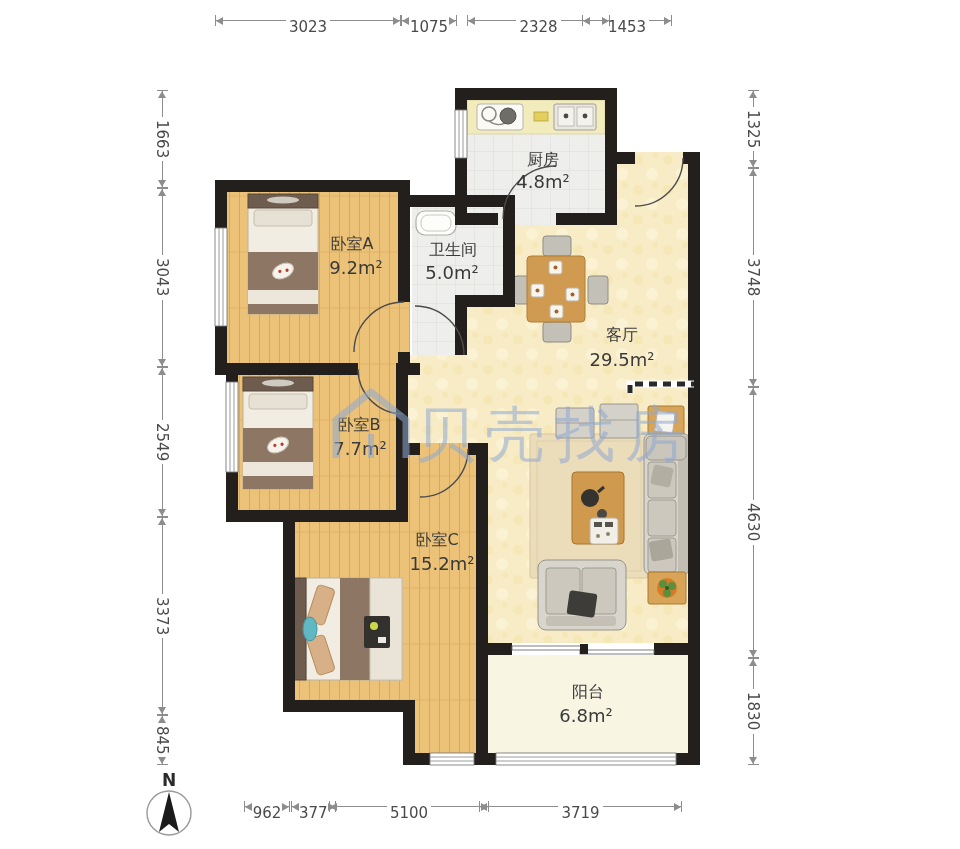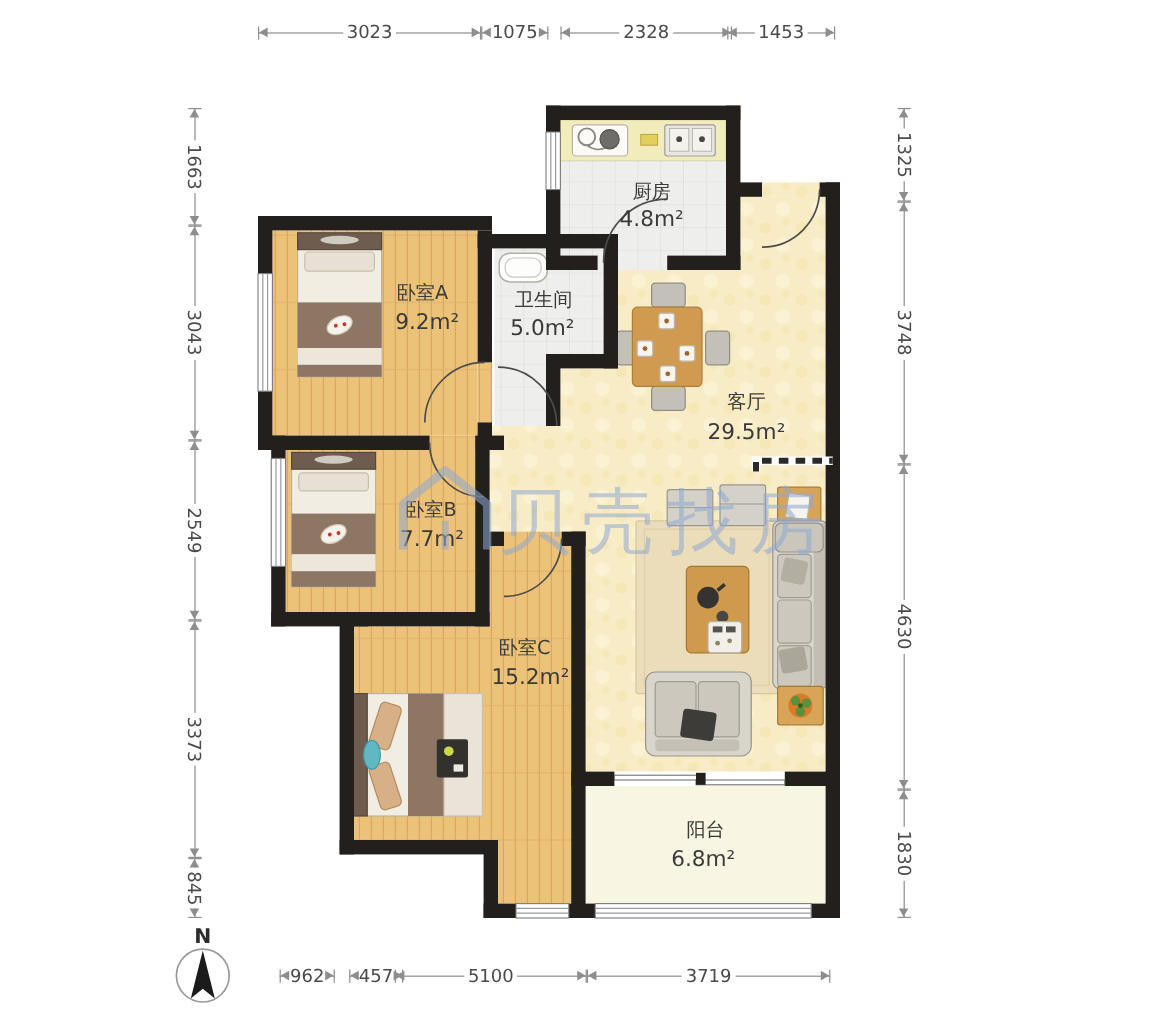--- a/index.html
+++ b/index.html
@@ -12,21 +12,21 @@
   #plan{position:absolute;left:0;top:0;}
   .wall{fill:var(--wall);}
   .win{fill:#ffffff;stroke:#7c7c7c;stroke-width:0.9;}
   .winline{stroke:#9a9a9a;stroke-width:1;}
   .arc{fill:none;stroke:#4c4c4c;stroke-width:1.4;}
   .rname{fill:var(--label);font-size:16px;font-weight:500;text-anchor:middle;
          font-family:"DejaVu Sans",sans-serif;}
   .rarea{fill:var(--label);font-size:18px;font-weight:500;text-anchor:middle;
          font-family:"DejaVu Sans",sans-serif;}
   
-  .dim{position:absolute;display:flex;align-items:center;}
+  .dim{position:absolute;display:flex;}
   .dim-h{height:14px;}
   .dim-v{flex-direction:column;width:14px;align-items:center;}
   .dval{font-size:15px;color:var(--dim-text);padding:0 3px;white-space:nowrap;line-height:14px;}
   .dim-v .dval{padding:3px 0;writing-mode:vertical-rl;}
   .seg{position:relative;background:var(--dim-line);}
   .dim-h .seg{flex:1 1 auto;height:1px;min-width:5px;}
   .dim-v .seg{flex:1 1 auto;width:1px;min-height:5px;}
   .dim-h .seg::before{content:"";position:absolute;top:-5px;width:1px;height:11px;background:var(--dim-line);}
   .dim-h .capL::before{left:0;}
   .dim-h .capR::before{right:0;}
@@ -357,21 +357,21 @@
   <div class="dim dim-h" style="left:401px;top:20px;width:56px">
     <span class="seg capL"></span>
       <span class="dval">1075</span>
       <span class="seg capR"></span>
   </div>
   <div class="dim dim-h" style="left:467px;top:20px;width:143px">
     <span class="seg capL"></span>
       <span class="dval">2328</span>
       <span class="seg capR"></span>
   </div>
-  <div class="dim dim-h" style="left:606px;top:20px;width:90px">
+  <div class="dim dim-h" style="left:582px;top:20px;width:90px">
     <span class="seg capL"></span>
       <span class="dval">1453</span>
       <span class="seg capR"></span>
   </div>
 
   <div class="dim dim-v" style="left:155px;top:90px;height:98px">
     <span class="seg capT"></span>
       <span class="dval">1663</span>
       <span class="seg capB"></span>
   </div>
@@ -410,34 +410,34 @@
     <span class="seg capT"></span>
       <span class="dval">4630</span>
       <span class="seg capB"></span>
   </div>
   <div class="dim dim-v" style="left:746px;top:658px;height:107px">
     <span class="seg capT"></span>
       <span class="dval">1830</span>
       <span class="seg capB"></span>
   </div>
 
-  <div class="dim dim-h" style="left:233px;top:806px;width:46px">
+  <div class="dim dim-h" style="left:244px;top:806px;width:46px">
     <span class="seg capL"></span>
       <span class="dval">962</span>
       <span class="seg capR"></span>
   </div>
   <div class="dim dim-h" style="left:291px;top:806px;width:38px">
     <span class="seg capL"></span>
-      <span class="dval">457</span>
+      <span class="dval">377</span>
       <span class="seg capR"></span>
   </div>
   <div class="dim dim-h" style="left:329px;top:806px;width:160px">
     <span class="seg capL"></span>
       <span class="dval">5100</span>
       <span class="seg capR"></span>
   </div>
-  <div class="dim dim-h" style="left:489px;top:806px;width:203px">
+  <div class="dim dim-h" style="left:479px;top:806px;width:203px">
     <span class="seg capL"></span>
       <span class="dval">3719</span>
       <span class="seg capR"></span>
   </div>
 
 </div>
 
 </body></html>

